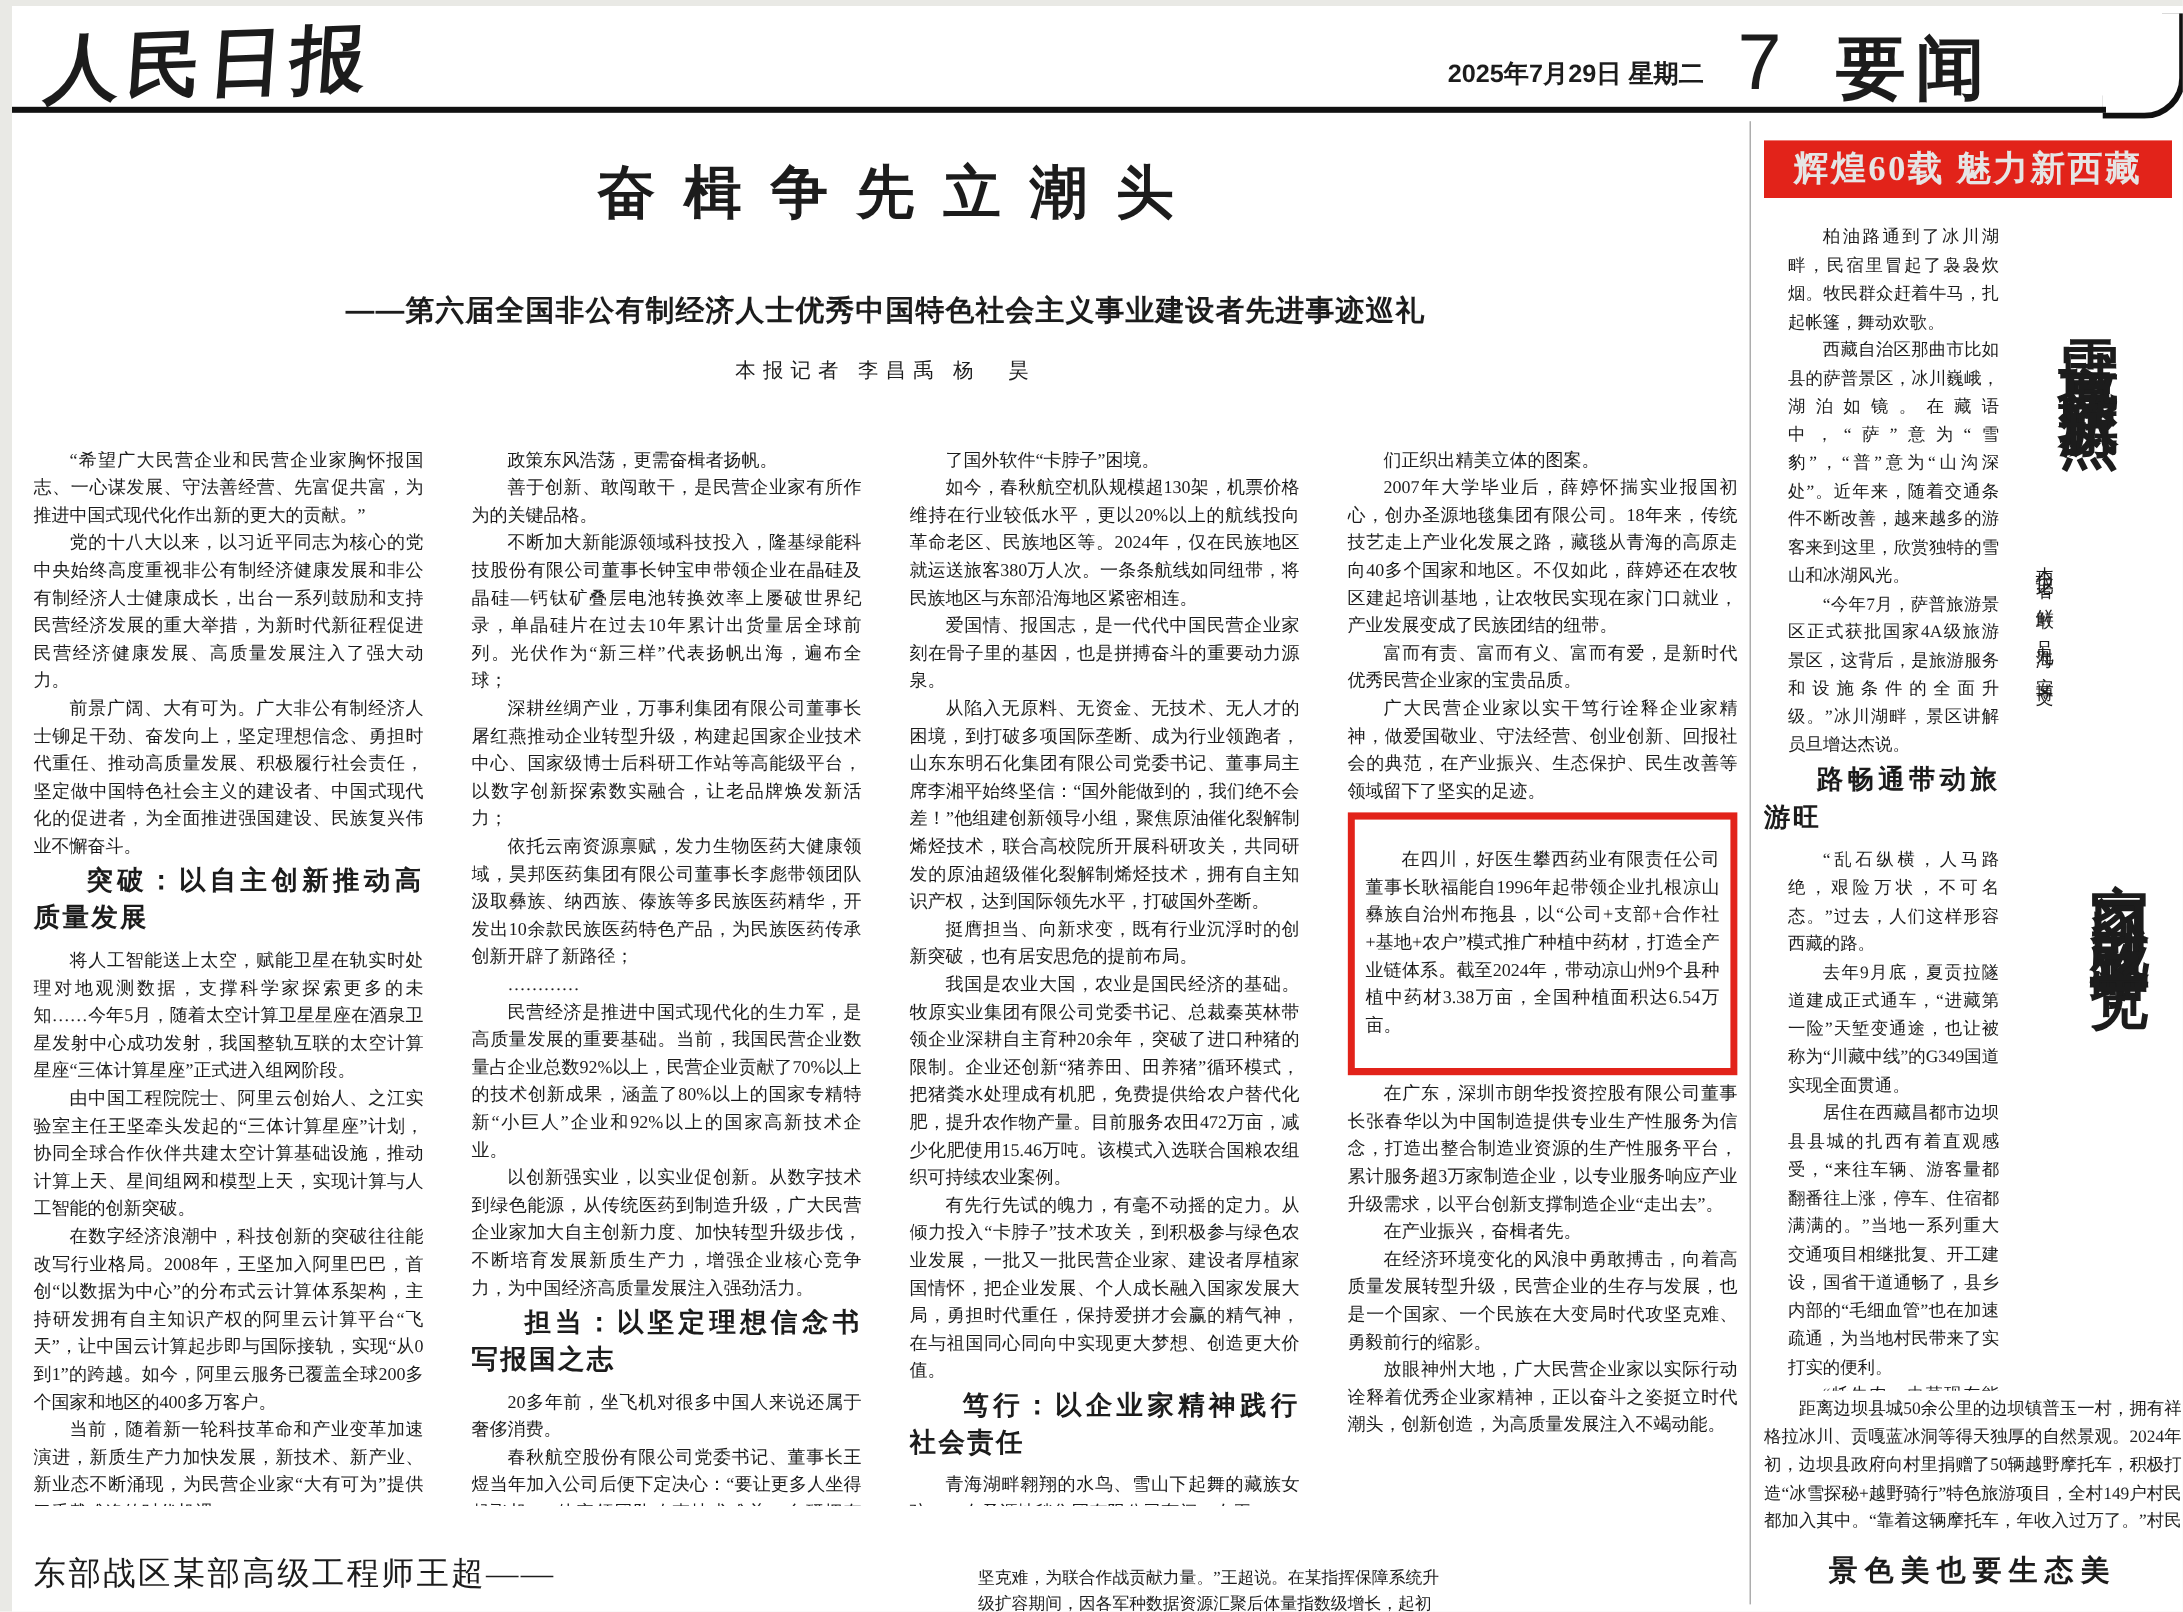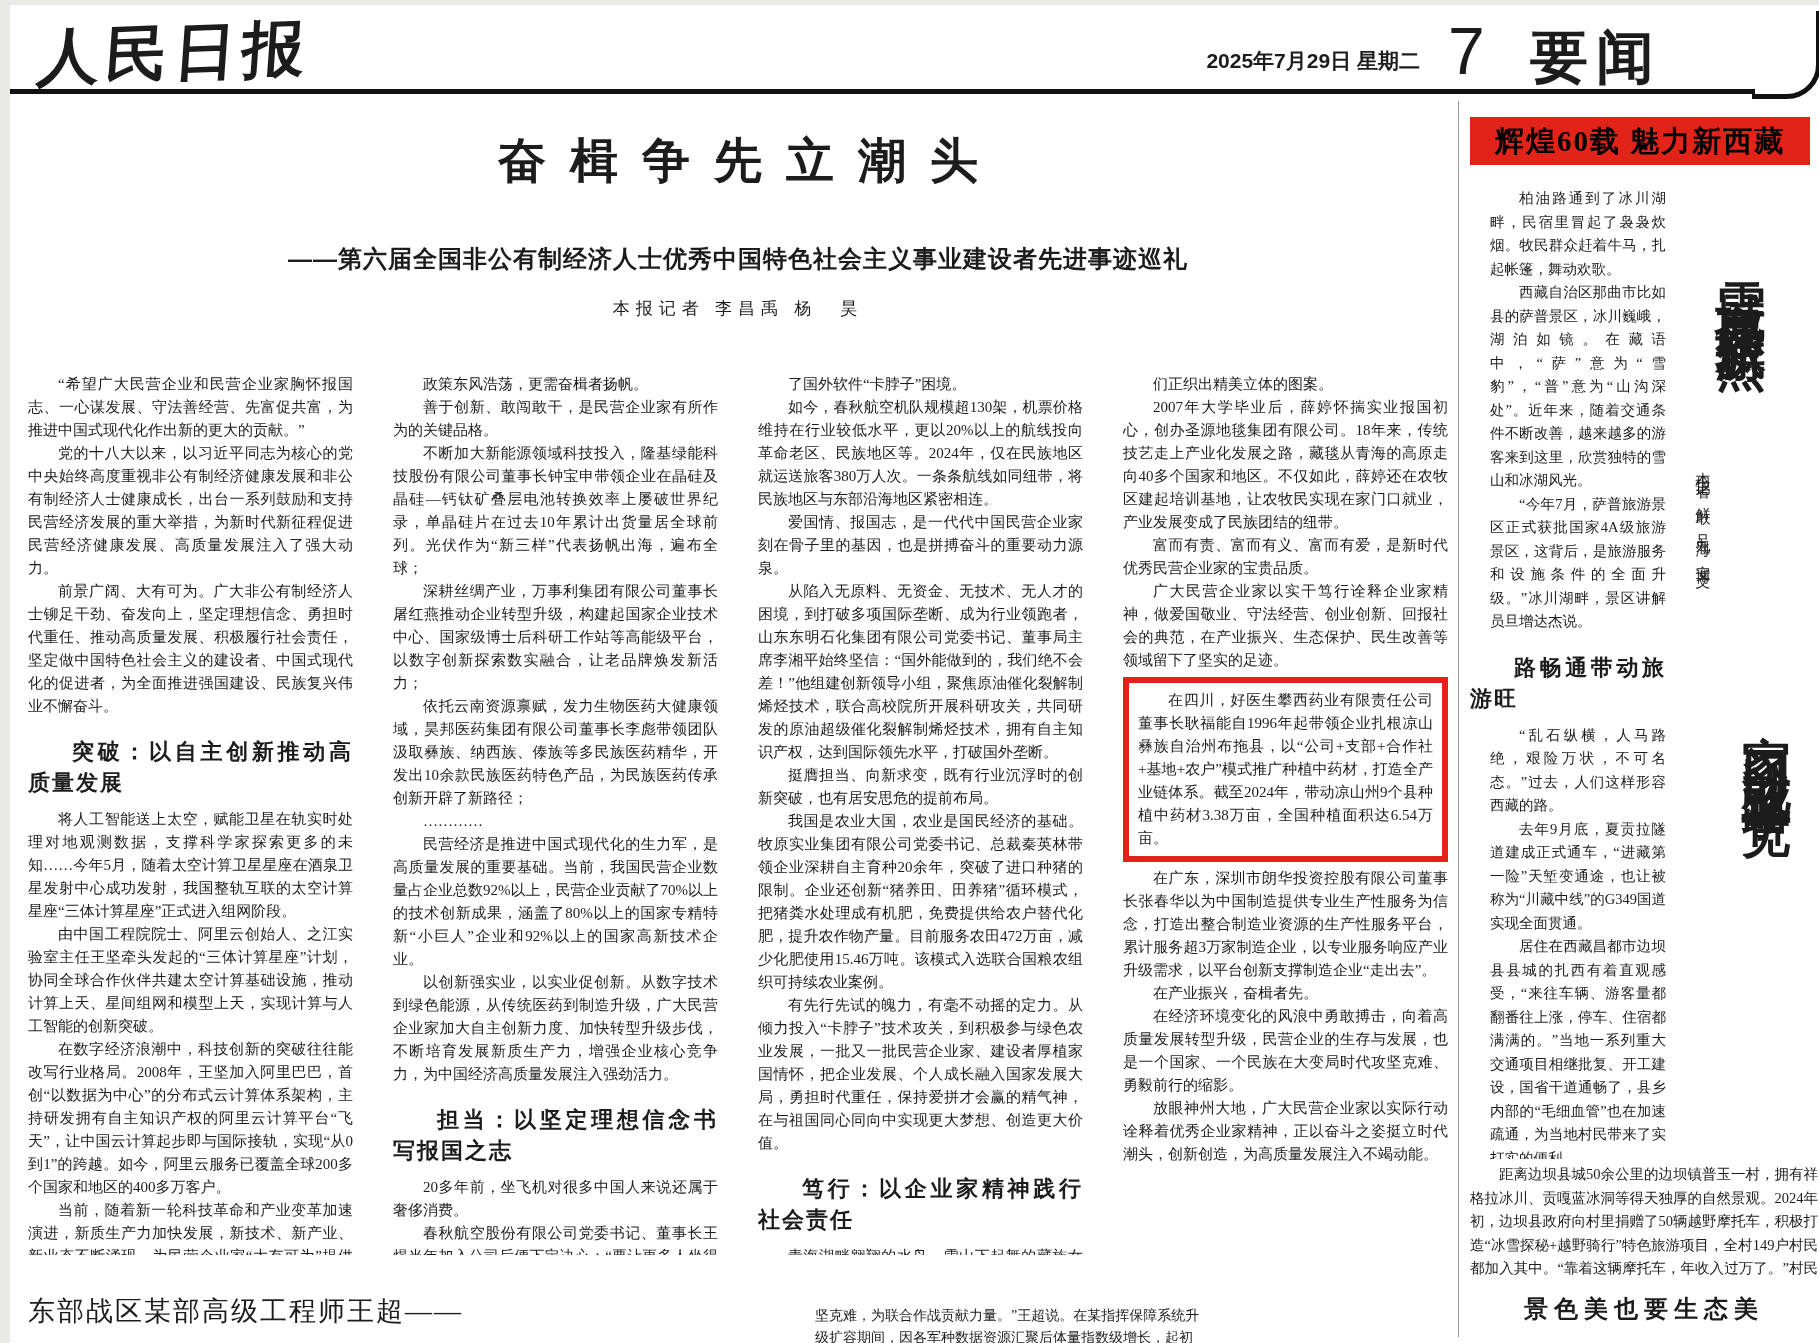--- a/index.html
+++ b/index.html
@@ -19,27 +19,27 @@
   .main{position:absolute;left:18px;top:100px;width:1420px;height:1150px;}
   .headline{position:absolute;left:12px;top:24px;width:100%;text-align:center;font-size:48px;font-weight:900;
             letter-spacing:24px;white-space:nowrap;}
   .subtitle{position:absolute;left:0;top:138px;width:100%;text-align:center;font-size:24px;font-weight:700;letter-spacing:1px;}
   .byline{position:absolute;left:0;top:192px;width:100%;text-align:center;font-size:17px;letter-spacing:6px;}
   .cols{position:absolute;left:0;top:268px;width:1420px;height:882px;}
   .col{position:absolute;top:0;width:325px;height:882px;overflow:hidden;text-align:justify;}
   .col0{left:0;} .col1{left:365px;} .col2{left:730px;} .col3{left:1095px;}
   .blk-p{font-size:15px;line-height:23px;text-indent:2em;margin:0;}
   .blk-head{font-family:"Liberation Sans",sans-serif;font-size:22px;font-weight:900;line-height:31px;
-            text-indent:2em;margin:18px 0 10px 0;letter-spacing:2px;}
-  .blk-highlight{border:6px solid var(--red);padding:6px 9px;margin:5px 0;
+            text-indent:2em;margin:0 0 10px 0;letter-spacing:2px;}
+  .blk-highlight{border:6px solid var(--red);padding:23px 9px;margin:5px 0;
                  font-size:15px;line-height:23px;text-indent:2em;}
   
   .side-divider{position:absolute;left:1448px;top:96px;width:1px;height:1236px;background:#9a9a9a;}
   .banner{position:absolute;left:1460px;top:112px;width:340px;height:48px;background:var(--red);
-          color:#000000;font-size:29px;font-weight:900;line-height:48px;text-align:center;letter-spacing:2px;}
+          color:#e5e5e5;font-size:29px;font-weight:900;line-height:48px;text-align:center;letter-spacing:2px;}
   .side-narrow{position:absolute;left:1460px;top:182px;width:196px;height:972px;overflow:hidden;text-align:justify;}
   .side-narrow .blk-p{font-size:14.5px;line-height:23.5px;margin-left:20px;}
   .reporters{position:absolute;left:1648px;top:455px;height:395px;width:58px;
              writing-mode:vertical-rl;font-size:15px;letter-spacing:4px;line-height:26px;}
   .vhead{writing-mode:vertical-rl;font-weight:900;font-size:50px;letter-spacing:10px;
          font-family:"Liberation Serif",serif;position:absolute;}
   .vhead1{left:1698px;top:238px;height:440px;}
   .vhead2{left:1724px;top:690px;height:395px;}
   .side-wide{position:absolute;left:1460px;top:1158px;width:348px;height:118px;overflow:hidden;text-align:justify;}
   .side-wide .blk-p{font-size:14.5px;line-height:23.5px;}

